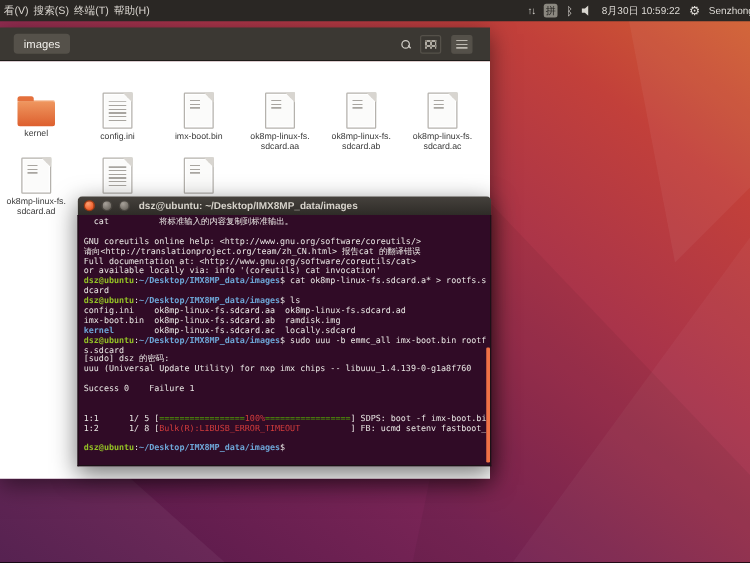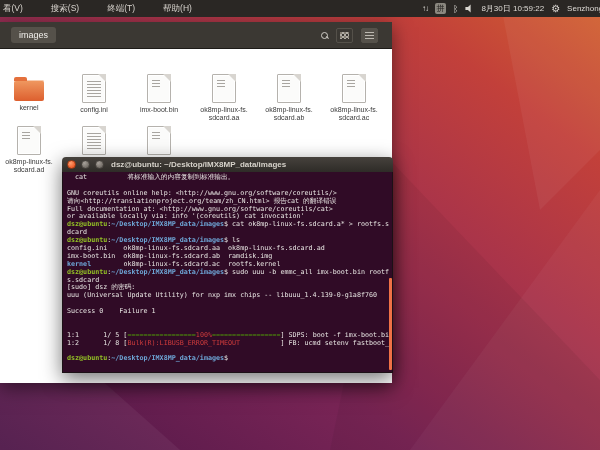--- a/index.html
+++ b/index.html
@@ -3,21 +3,21 @@
 <meta charset="utf-8">
 <style>
   html,body{margin:0;padding:0;background:#000;}
   .screen{position:relative;width:600px;height:450px;overflow:hidden;
           font-family:"Liberation Sans",sans-serif;}
   
   .wallpaper{position:absolute;inset:0;}
   
   .menubar{position:absolute;left:0;top:0;width:600px;height:17px;background:#2a2724;
            display:flex;align-items:center;color:#d9d5cf;font-size:8.5px;z-index:30;}
-  .menu-items{display:flex;gap:28px;padding-left:3px;}
+  .menu-items{display:flex;gap:4px;padding-left:3px;}
   .menu-item{cursor:default;white-space:nowrap;}
   .tray{position:absolute;left:422px;top:0;height:17px;display:flex;align-items:center;
         gap:7px;color:#dedbd6;font-size:8px;white-space:nowrap;}
   .tray .arrows{font-size:8px;letter-spacing:-1px;}
   .im-badge{width:11px;height:11px;border-radius:2px;background:#8b8880;color:#23211e;
             font-size:8px;line-height:11px;text-align:center;}
   .bt{font-size:9px;}
   .spk{width:9px;height:9px;background:#d9d6d0;
        clip-path:polygon(0 32%,28% 32%,58% 5%,58% 95%,28% 68%,0 68%);}
   .gear{font-size:10px;}
@@ -210,21 +210,21 @@
         <div class="tline"></div>
         <div class="tline"><span class="c-w">GNU coreutils online help: &lt;http://www.gnu.org/software/coreutils/&gt;</span></div>
         <div class="tline"><span class="c-w">请向&lt;http://translationproject.org/team/zh_CN.html&gt; 报告cat 的翻译错误</span></div>
         <div class="tline"><span class="c-w">Full documentation at: &lt;http://www.gnu.org/software/coreutils/cat&gt;</span></div>
         <div class="tline"><span class="c-w">or available locally via: info '(coreutils) cat invocation'</span></div>
         <div class="tline"><span class="c-g">dsz@ubuntu</span><span class="c-w">:</span><span class="c-b">~/Desktop/IMX8MP_data/images</span><span class="c-w">$ cat ok8mp-linux-fs.sdcard.a* &gt; rootfs.s</span></div>
         <div class="tline"><span class="c-w">dcard</span></div>
         <div class="tline"><span class="c-g">dsz@ubuntu</span><span class="c-w">:</span><span class="c-b">~/Desktop/IMX8MP_data/images</span><span class="c-w">$ ls</span></div>
         <div class="tline"><span class="c-w">config.ini    ok8mp-linux-fs.sdcard.aa  ok8mp-linux-fs.sdcard.ad</span></div>
         <div class="tline"><span class="c-w">imx-boot.bin  ok8mp-linux-fs.sdcard.ab  ramdisk.img</span></div>
-        <div class="tline"><span class="c-b">kernel</span><span class="c-w">        ok8mp-linux-fs.sdcard.ac  rootfs.kernel</span></div>
+        <div class="tline"><span class="c-b">kernel</span><span class="c-w">        ok8mp-linux-fs.sdcard.ac  locally.sdcard</span></div>
         <div class="tline"><span class="c-g">dsz@ubuntu</span><span class="c-w">:</span><span class="c-b">~/Desktop/IMX8MP_data/images</span><span class="c-w">$ sudo uuu -b emmc_all imx-boot.bin rootf</span></div>
         <div class="tline"><span class="c-w">s.sdcard</span></div>
         <div class="tline"><span class="c-w">[sudo] dsz 的密码:</span></div>
         <div class="tline"><span class="c-w">uuu (Universal Update Utility) for nxp imx chips -- libuuu_1.4.139-0-g1a8f760</span></div>
         <div class="tline"></div>
         <div class="tline"><span class="c-w">Success 0    Failure 1</span></div>
         <div class="tline"></div>
         <div class="tline"></div>
         <div class="tline"><span class="c-w">1:1      1/ 5 [</span><span class="c-e">=================</span><span class="c-r">100%</span><span class="c-e">=================</span><span class="c-w">] SDPS: boot -f imx-boot.bi</span></div>
         <div class="tline"><span class="c-w">1:2      1/ 8 [</span><span class="c-r">Bulk(R):LIBUSB_ERROR_TIMEOUT</span><span class="c-w">          ] FB: ucmd setenv fastboot_</span></div>

